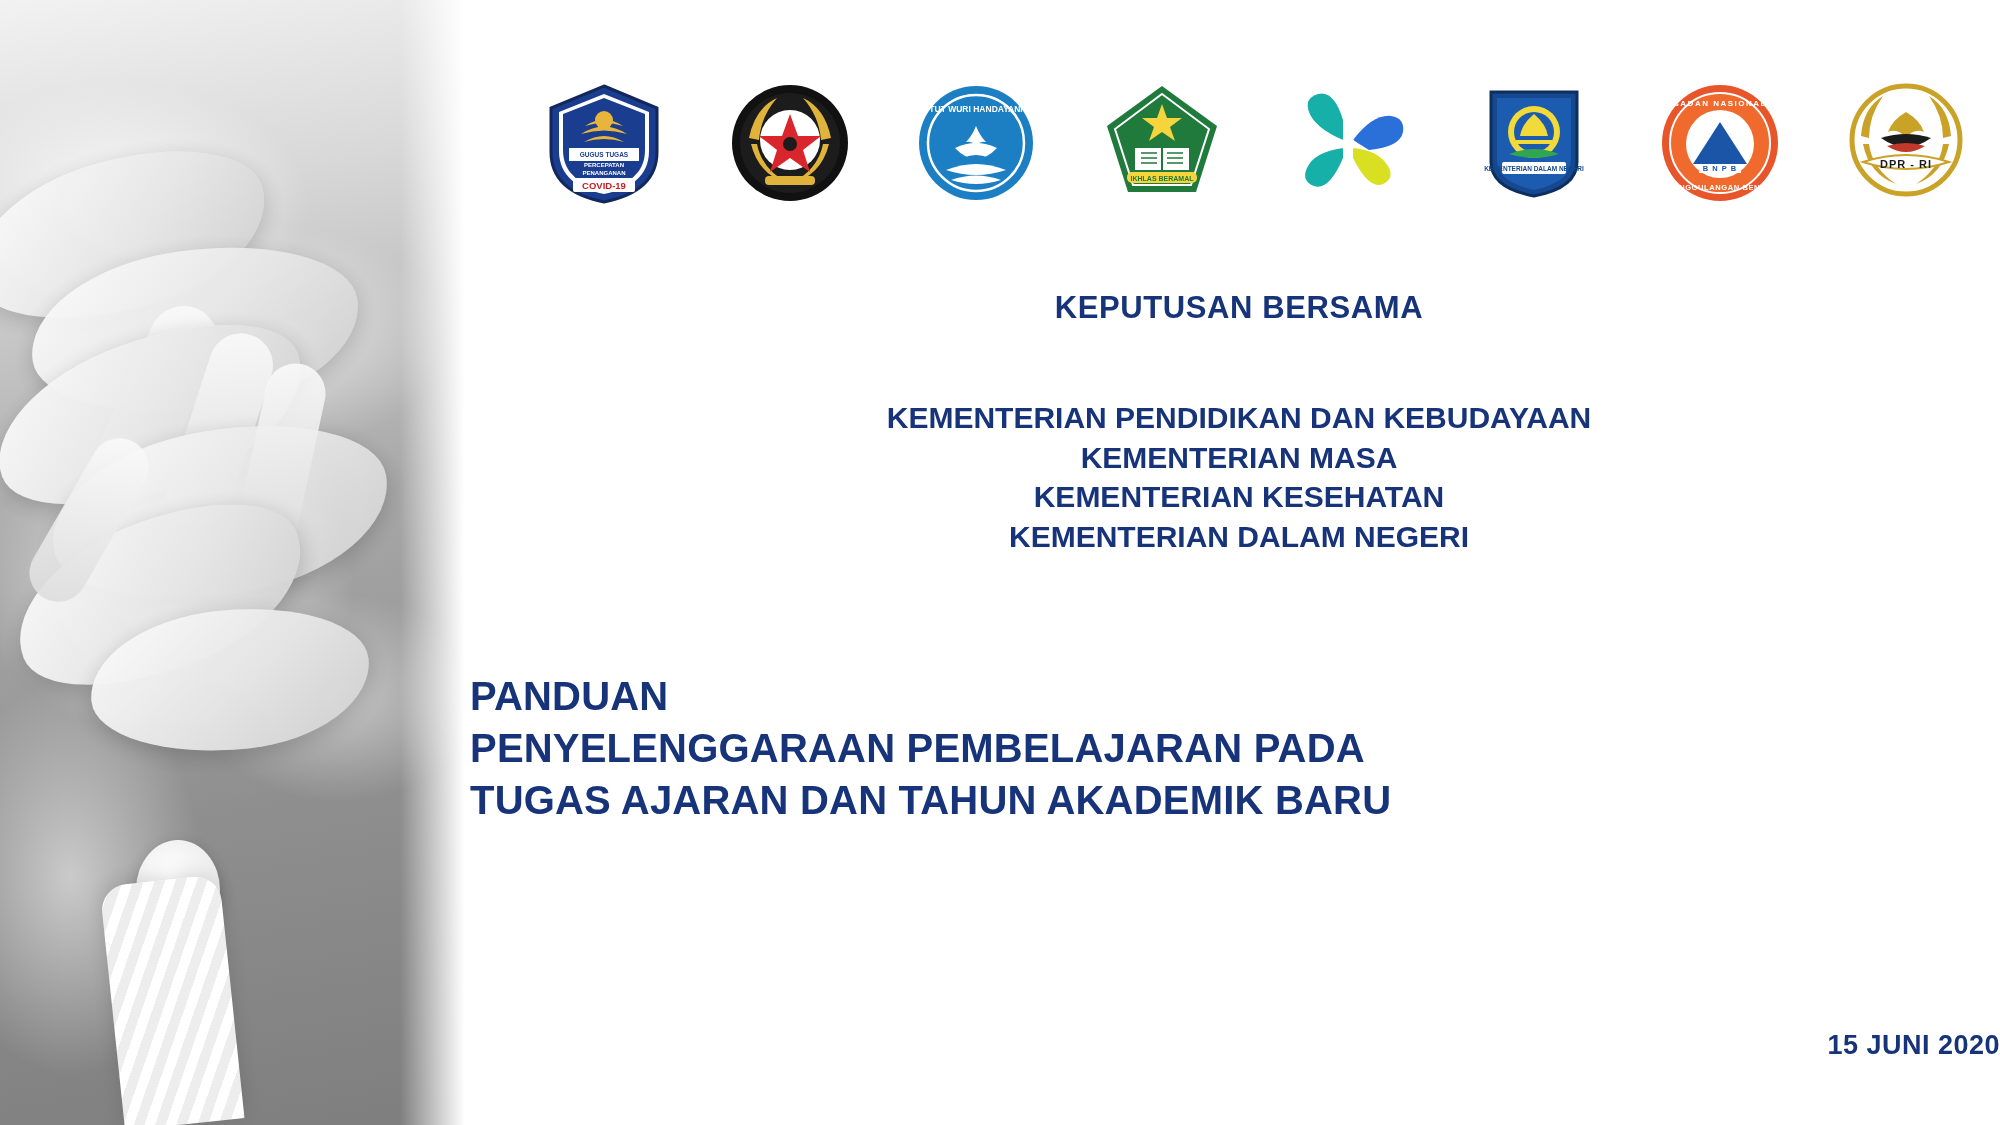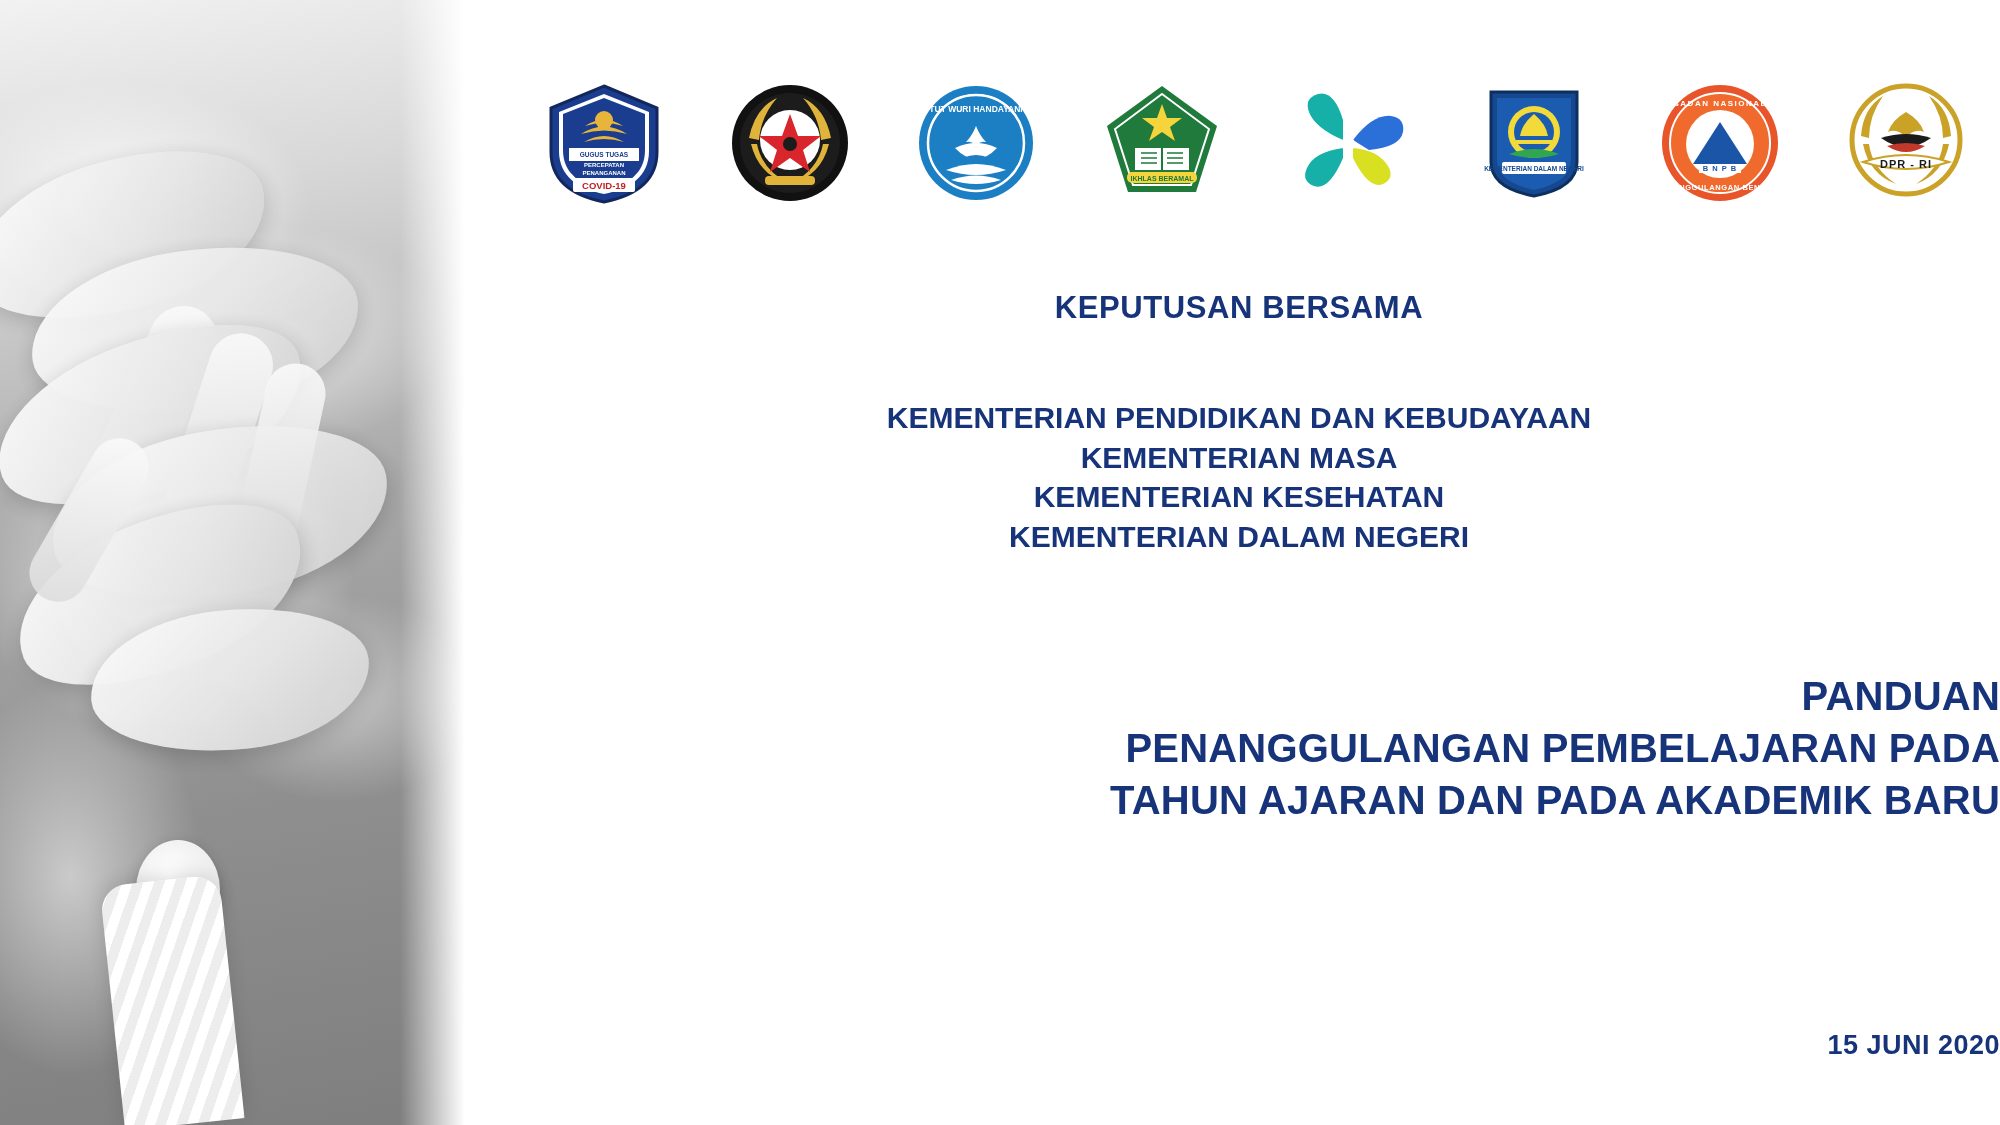--- a/index.html
+++ b/index.html
@@ -122,21 +122,21 @@
     font-size: 30px;
     font-weight: bold;
     line-height: 1.32;
     color: #17347a;
   }
   .main-title {
     position: absolute;
     top: 670px;
     left: 0;
     width: 100%;
-    text-align: right;
+    text-align: left;
     color: #17347a;
     font-size: 40px;
     font-weight: bold;
     line-height: 1.30;
     letter-spacing: 0.2px;
   }
   .date {
     position: absolute;
     top: 1030px;
     left: 0;
@@ -298,20 +298,20 @@
       <div class="ministries">
         <div>KEMENTERIAN PENDIDIKAN DAN KEBUDAYAAN</div>
         <div>KEMENTERIAN MASA</div>
         <div>KEMENTERIAN KESEHATAN</div>
         <div>KEMENTERIAN DALAM NEGERI</div>
       </div>
     </div>
 
     <div class="main-title">
       <div>PANDUAN</div>
-      <div>PENANGGULANGAN PEMBELAJARAN PADA</div>
-      <div>TAHUN AJARAN DAN PADA AKADEMIK BARU</div>
+      <div>PENYELENGGARAAN PEMBELAJARAN PADA</div>
+      <div>TUGAS AJARAN DAN TAHUN AKADEMIK BARU</div>
     </div>
 
     <div class="date">15 JUNI 2020</div>
 
   </div>
 </div>
 
 </body></html>

